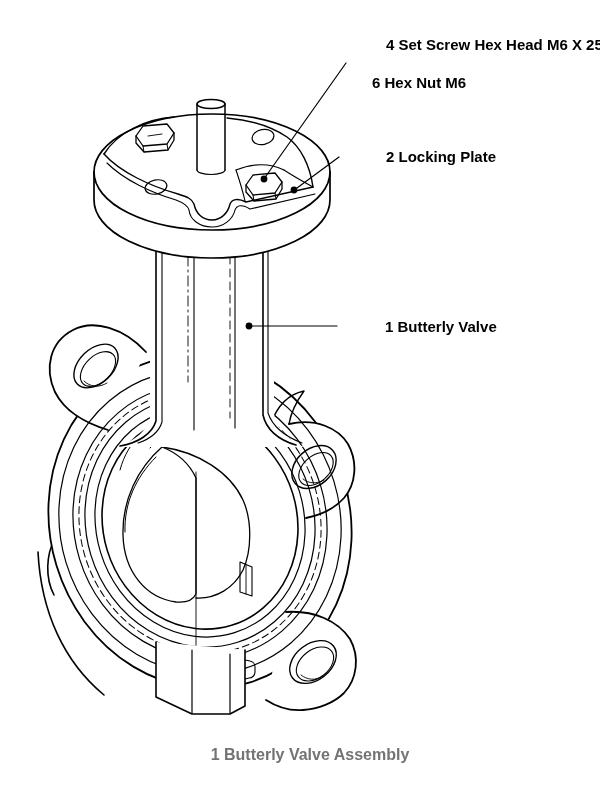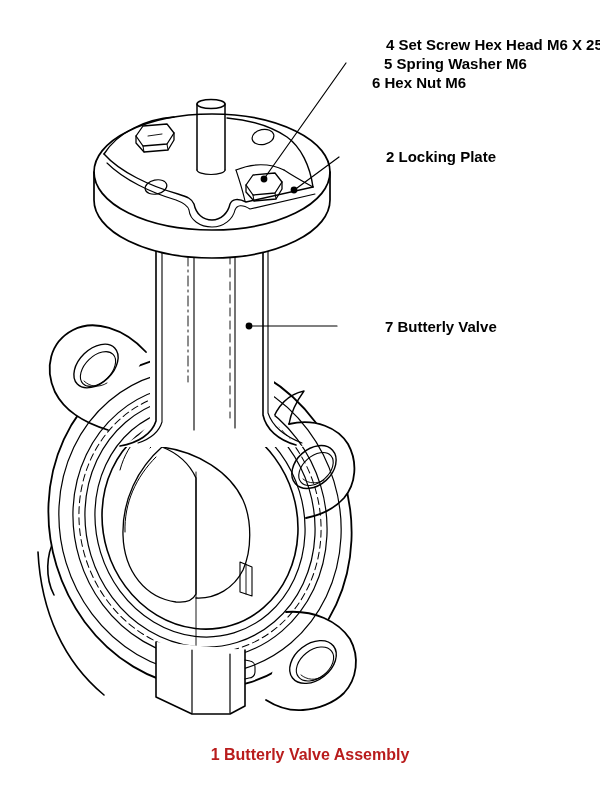--- a/index.html
+++ b/index.html
@@ -18,21 +18,21 @@
     color:#000;
     white-space:nowrap;
     margin-left:44px;
   }
   .caption{
     position:absolute;
     left:150px;top:746px;width:320px;
     text-align:center;
     font-weight:bold;
     font-size:16px;
-    color:#b91c1c;
+    color:#737373;
     white-space:nowrap;
   }
 </style>
 </head>
 <body>
 
 <div class="stage">
 
   <svg width="600" height="800" viewBox="0 0 600 800">
     <g fill="none" stroke="#000" stroke-width="1.4" stroke-linecap="round" stroke-linejoin="round">
@@ -158,22 +158,21 @@
         <path d="M 339,157 L 297,188"></path>
         <circle cx="294" cy="190" r="3.4" fill="#000" stroke="none"></circle>
         <path d="M 337,326 L 251,326"></path>
         <circle cx="249" cy="326" r="3.4" fill="#000" stroke="none"></circle>
       </g>
     </g>
   </svg>
 
   <div class="callout" style="left:342px;top:36px">4 Set Screw Hex Head M6 X 25</div>
 
-  <div class="callout" style="left:340px;top:55px">5 Spring Washer M6</div>
 
   <div class="callout" style="left:328px;top:74px">6 Hex Nut M6</div>
 
   <div class="callout" style="left:342px;top:148px">2 Locking Plate</div>
 
-  <div class="callout" style="left:341px;top:318px">7 Butterly Valve</div>
+  <div class="callout" style="left:341px;top:318px">1 Butterly Valve</div>
 
   <div class="caption">1 Butterly Valve Assembly</div>
 </div>
 
 </body></html>

